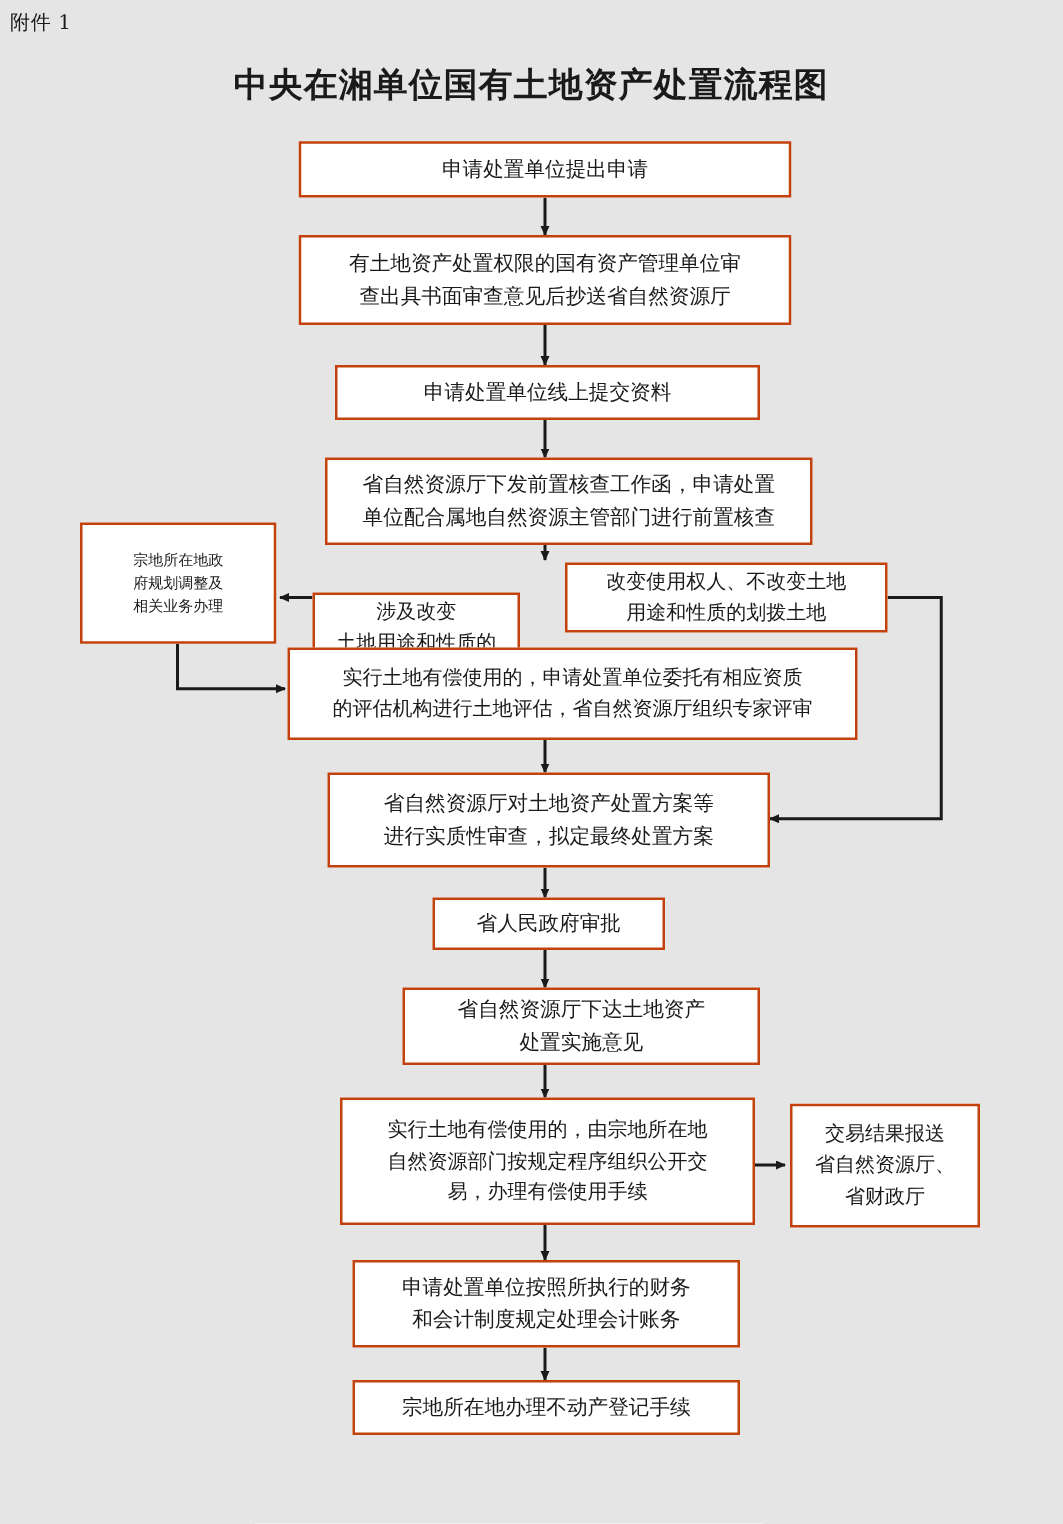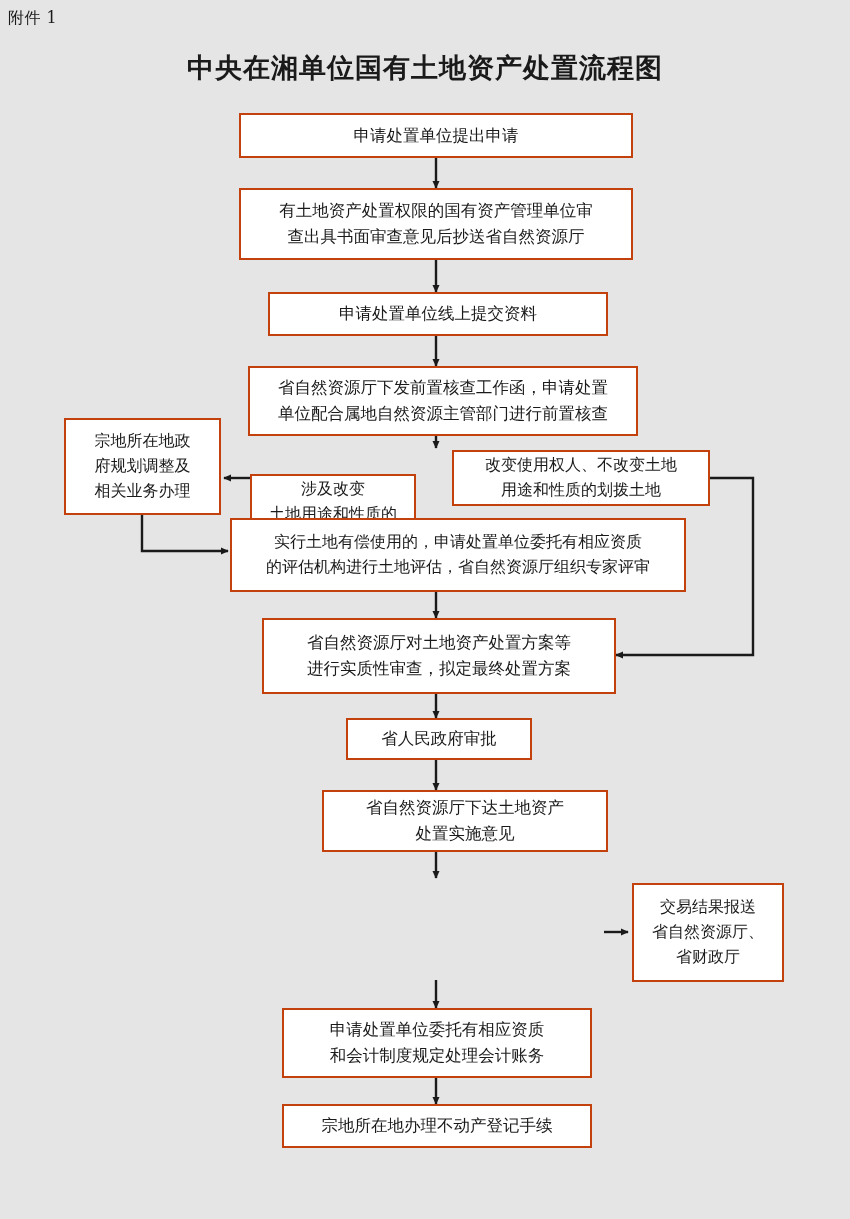--- a/index.html
+++ b/index.html
@@ -116,26 +116,26 @@
 
   <div class="node" style="left:239px; top:188px; width:394px; height:72px;">
     <span class="txt">有土地资产处置权限的国有资产管理单位审
 查出具书面审查意见后抄送省自然资源厅</span>
   </div>
 
   <div class="node" style="left:268px; top:292px; width:340px; height:44px;">
     <span class="txt">申请处置单位线上提交资料</span>
   </div>
 
-  <div class="node" style="left:248px; top:366px; width:390px; height:70px;">
+  <div class="node" style="left:260px; top:366px; width:390px; height:70px;">
     <span class="txt">省自然资源厅下发前置核查工作函，申请处置
 单位配合属地自然资源主管部门进行前置核查</span>
   </div>
 
-  <div class="node" style="left:64px; top:418px; width:157px; height:97px; font-size:16px;">
+  <div class="node" style="left:64px; top:418px; width:157px; height:97px; font-size:12px;">
     <span class="txt">宗地所在地政
 府规划调整及
 相关业务办理</span>
   </div>
 
   <div class="node" style="left:250px; top:450px; width:166px; height:56px; font-size:16px;margin-top:24px;">
     <span class="txt">涉及改变
 土地用途和性质的</span>
   </div>
 
@@ -156,29 +156,34 @@
 
   <div class="node" style="left:346px; top:718px; width:186px; height:42px;">
     <span class="txt">省人民政府审批</span>
   </div>
 
   <div class="node" style="left:294px; top:790px; width:286px; height:62px;margin-left:28px;">
     <span class="txt">省自然资源厅下达土地资产
 处置实施意见</span>
   </div>
 
+  <div class="node" style="left:272px; top:878px; width:332px; height:102px; font-size:16px;">
+    <span class="txt">实行土地有偿使用的，由宗地所在地
+自然资源部门按规定程序组织公开交
+易，办理有偿使用手续</span>
+  </div>
 
   <div class="node" style="left:632px; top:883px; width:152px; height:99px; font-size:16px;">
     <span class="txt">交易结果报送
 省自然资源厅、
 省财政厅</span>
   </div>
 
   <div class="node" style="left:282px; top:1008px; width:310px; height:70px;">
-    <span class="txt">申请处置单位委托有相应资质
+    <span class="txt">申请处置单位按照所执行的财务
 和会计制度规定处理会计账务</span>
   </div>
 
   <div class="node" style="left:282px; top:1104px; width:310px; height:44px;">
     <span class="txt">宗地所在地办理不动产登记手续</span>
   </div>
 
 </div>
 
 </body></html>

